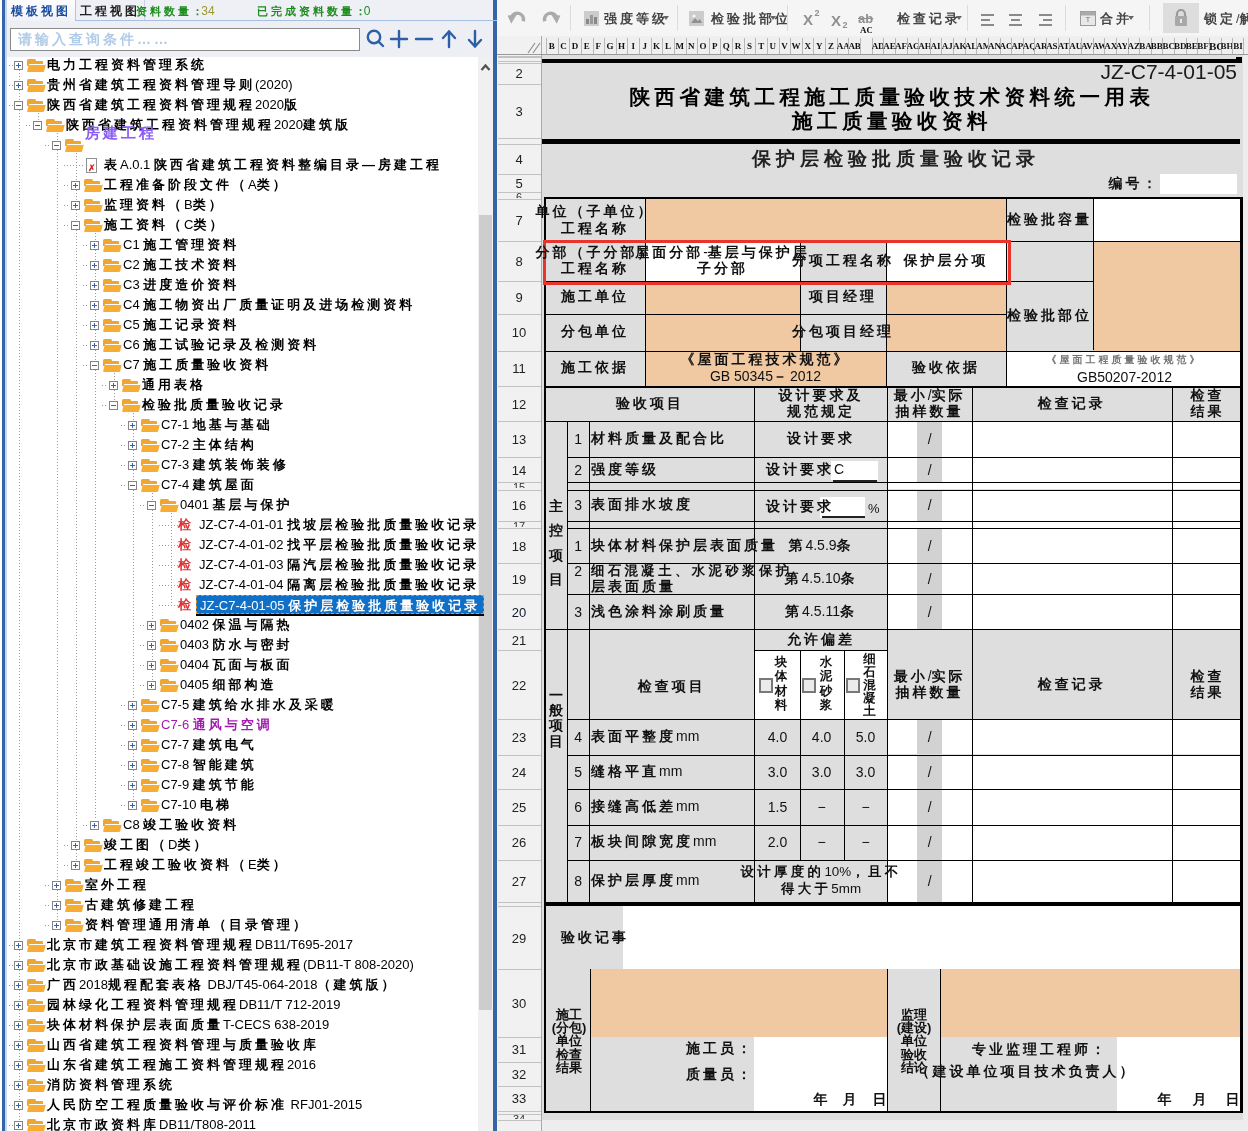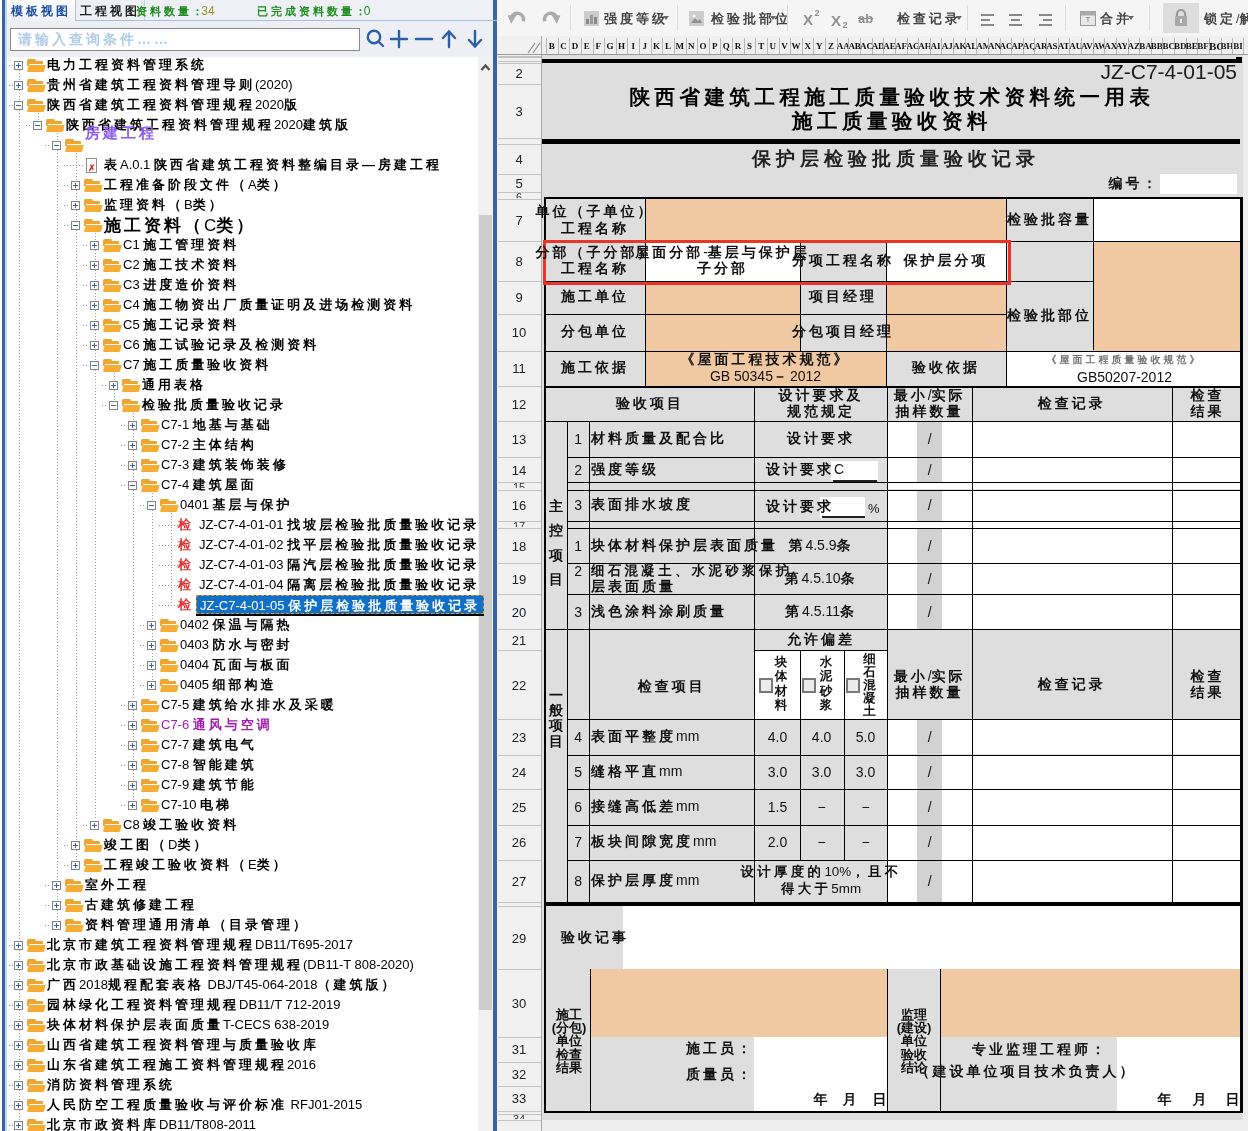--- a/index.html
+++ b/index.html
@@ -192,21 +192,21 @@
 <div style="position:absolute;left:75px;top:202.5px;width:1px;height:5px;background:#3465a8;"></div>
 <div style="position:absolute;left:84px;top:198.5px;width:9px;height:4px;background:#efa532;border-radius:1.5px 1.5px 0 0;"></div>
 <div style="position:absolute;left:84px;top:201.0px;width:16px;height:5px;background:#efa532;border-radius:0 1px 0 0;"></div>
 <div style="position:absolute;left:85px;top:203.5px;width:17px;height:7.5px;background:#f7ad33;border-radius:1px;box-shadow:inset 0 1px 0 #fff;transform:skewX(-14deg);"></div>
 <div style="position:absolute;left:104px;top:205.0px;transform:translateY(-50%);font-size:13px;color:#000;font-weight:normal;white-space:nowrap;"><span style="letter-spacing:3px;font-weight:bold">监理资料（</span>B<span style="letter-spacing:3px;font-weight:bold">类）</span></div>
 <div style="position:absolute;left:71px;top:220.5px;width:9px;height:9px;background:#fff;border:1px solid #848484;"></div>
 <div style="position:absolute;left:73px;top:224.5px;width:5px;height:1px;background:#3465a8;"></div>
 <div style="position:absolute;left:84px;top:218.5px;width:9px;height:4px;background:#efa532;border-radius:1.5px 1.5px 0 0;"></div>
 <div style="position:absolute;left:84px;top:221.0px;width:16px;height:5px;background:#efa532;border-radius:0 1px 0 0;"></div>
 <div style="position:absolute;left:85px;top:223.5px;width:17px;height:7.5px;background:#f7ad33;border-radius:1px;box-shadow:inset 0 1px 0 #fff;transform:skewX(-14deg);"></div>
-<div style="position:absolute;left:104px;top:225.0px;transform:translateY(-50%);font-size:17px;color:#000;font-weight:normal;white-space:nowrap;"><span style="letter-spacing:3px;font-weight:bold">施工资料（</span>C<span style="letter-spacing:3px;font-weight:bold">类）</span></div>
+<div style="position:absolute;left:104px;top:225.0px;transform:translateY(-50%);font-size:13px;color:#000;font-weight:normal;white-space:nowrap;"><span style="letter-spacing:3px;font-weight:bold">施工资料（</span>C<span style="letter-spacing:3px;font-weight:bold">类）</span></div>
 <div style="position:absolute;left:90px;top:240.5px;width:9px;height:9px;background:#fff;border:1px solid #848484;"></div>
 <div style="position:absolute;left:92px;top:244.5px;width:5px;height:1px;background:#3465a8;"></div>
 <div style="position:absolute;left:94px;top:242.5px;width:1px;height:5px;background:#3465a8;"></div>
 <div style="position:absolute;left:103px;top:238.5px;width:9px;height:4px;background:#efa532;border-radius:1.5px 1.5px 0 0;"></div>
 <div style="position:absolute;left:103px;top:241.0px;width:16px;height:5px;background:#efa532;border-radius:0 1px 0 0;"></div>
 <div style="position:absolute;left:104px;top:243.5px;width:17px;height:7.5px;background:#f7ad33;border-radius:1px;box-shadow:inset 0 1px 0 #fff;transform:skewX(-14deg);"></div>
 <div style="position:absolute;left:123px;top:245.0px;transform:translateY(-50%);font-size:13px;color:#000;font-weight:normal;white-space:nowrap;">C1 <span style="letter-spacing:3px;font-weight:bold">施工管理资料</span></div>
 <div style="position:absolute;left:90px;top:260.5px;width:9px;height:9px;background:#fff;border:1px solid #848484;"></div>
 <div style="position:absolute;left:92px;top:264.5px;width:5px;height:1px;background:#3465a8;"></div>
 <div style="position:absolute;left:94px;top:262.5px;width:1px;height:5px;background:#3465a8;"></div>
@@ -602,21 +602,21 @@
 <div style="position:absolute;left:801.86px;top:38px;width:11.63px;height:16px;overflow:hidden;font-family:'Liberation Serif',serif;font-weight:bold;font-size:9px;line-height:16px;text-align:center;color:#111;">X</div>
 <div style="position:absolute;left:813.49px;top:38px;width:1px;height:16.2px;background:#b8b8b8;"></div>
 <div style="position:absolute;left:813.49px;top:38px;width:11.63px;height:16px;overflow:hidden;font-family:'Liberation Serif',serif;font-weight:bold;font-size:9px;line-height:16px;text-align:center;color:#111;">Y</div>
 <div style="position:absolute;left:825.12px;top:38px;width:1px;height:16.2px;background:#b8b8b8;"></div>
 <div style="position:absolute;left:825.12px;top:38px;width:11.63px;height:16px;overflow:hidden;font-family:'Liberation Serif',serif;font-weight:bold;font-size:9px;line-height:16px;text-align:center;color:#111;">Z</div>
 <div style="position:absolute;left:836.75px;top:38px;width:1px;height:16.2px;background:#b8b8b8;"></div>
 <div style="position:absolute;left:836.75px;top:38px;width:11.63px;height:16px;overflow:hidden;font-family:'Liberation Serif',serif;font-weight:bold;font-size:9px;line-height:16px;text-align:center;color:#111;">AA</div>
 <div style="position:absolute;left:848.38px;top:38px;width:1px;height:16.2px;background:#b8b8b8;"></div>
 <div style="position:absolute;left:848.38px;top:38px;width:11.63px;height:16px;overflow:hidden;font-family:'Liberation Serif',serif;font-weight:bold;font-size:9px;line-height:16px;text-align:center;color:#111;">AB</div>
 <div style="position:absolute;left:860.01px;top:38px;width:1px;height:16.2px;background:#b8b8b8;"></div>
-<div style="position:absolute;left:860.01px;top:38px;width:11.63px;height:16px;overflow:hidden;font-family:'Liberation Serif',serif;font-weight:bold;font-size:9px;line-height:16px;text-align:center;color:#111;">AC</div>
+<div style="position:absolute;left:860.01px;top:22px;width:11.63px;height:16px;overflow:hidden;font-family:'Liberation Serif',serif;font-weight:bold;font-size:9px;line-height:16px;text-align:center;color:#111;">AC</div>
 <div style="position:absolute;left:871.6400000000001px;top:38px;width:1px;height:16.2px;background:#b8b8b8;"></div>
 <div style="position:absolute;left:871.6400000000001px;top:38px;width:11.63px;height:16px;overflow:hidden;font-family:'Liberation Serif',serif;font-weight:bold;font-size:9px;line-height:16px;text-align:center;color:#111;">AD</div>
 <div style="position:absolute;left:883.27px;top:38px;width:1px;height:16.2px;background:#b8b8b8;"></div>
 <div style="position:absolute;left:883.27px;top:38px;width:11.63px;height:16px;overflow:hidden;font-family:'Liberation Serif',serif;font-weight:bold;font-size:9px;line-height:16px;text-align:center;color:#111;">AE</div>
 <div style="position:absolute;left:894.9000000000001px;top:38px;width:1px;height:16.2px;background:#b8b8b8;"></div>
 <div style="position:absolute;left:894.9000000000001px;top:38px;width:11.63px;height:16px;overflow:hidden;font-family:'Liberation Serif',serif;font-weight:bold;font-size:9px;line-height:16px;text-align:center;color:#111;">AF</div>
 <div style="position:absolute;left:906.53px;top:38px;width:1px;height:16.2px;background:#b8b8b8;"></div>
 <div style="position:absolute;left:906.53px;top:38px;width:11.63px;height:16px;overflow:hidden;font-family:'Liberation Serif',serif;font-weight:bold;font-size:9px;line-height:16px;text-align:center;color:#111;">AG</div>
 <div style="position:absolute;left:918.1600000000001px;top:38px;width:1px;height:16.2px;background:#b8b8b8;"></div>
 <div style="position:absolute;left:918.1600000000001px;top:38px;width:11.63px;height:16px;overflow:hidden;font-family:'Liberation Serif',serif;font-weight:bold;font-size:9px;line-height:16px;text-align:center;color:#111;">AH</div>

